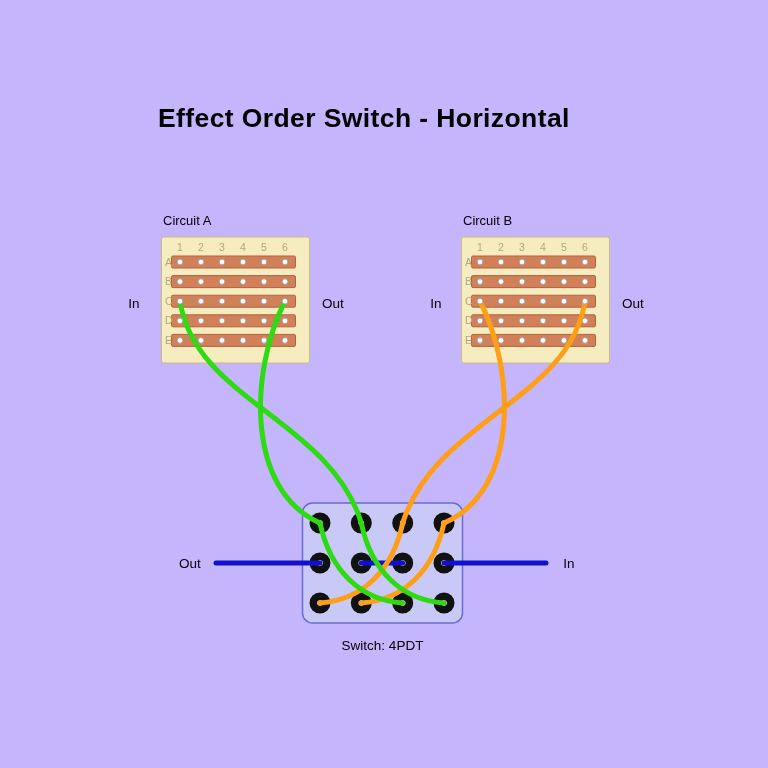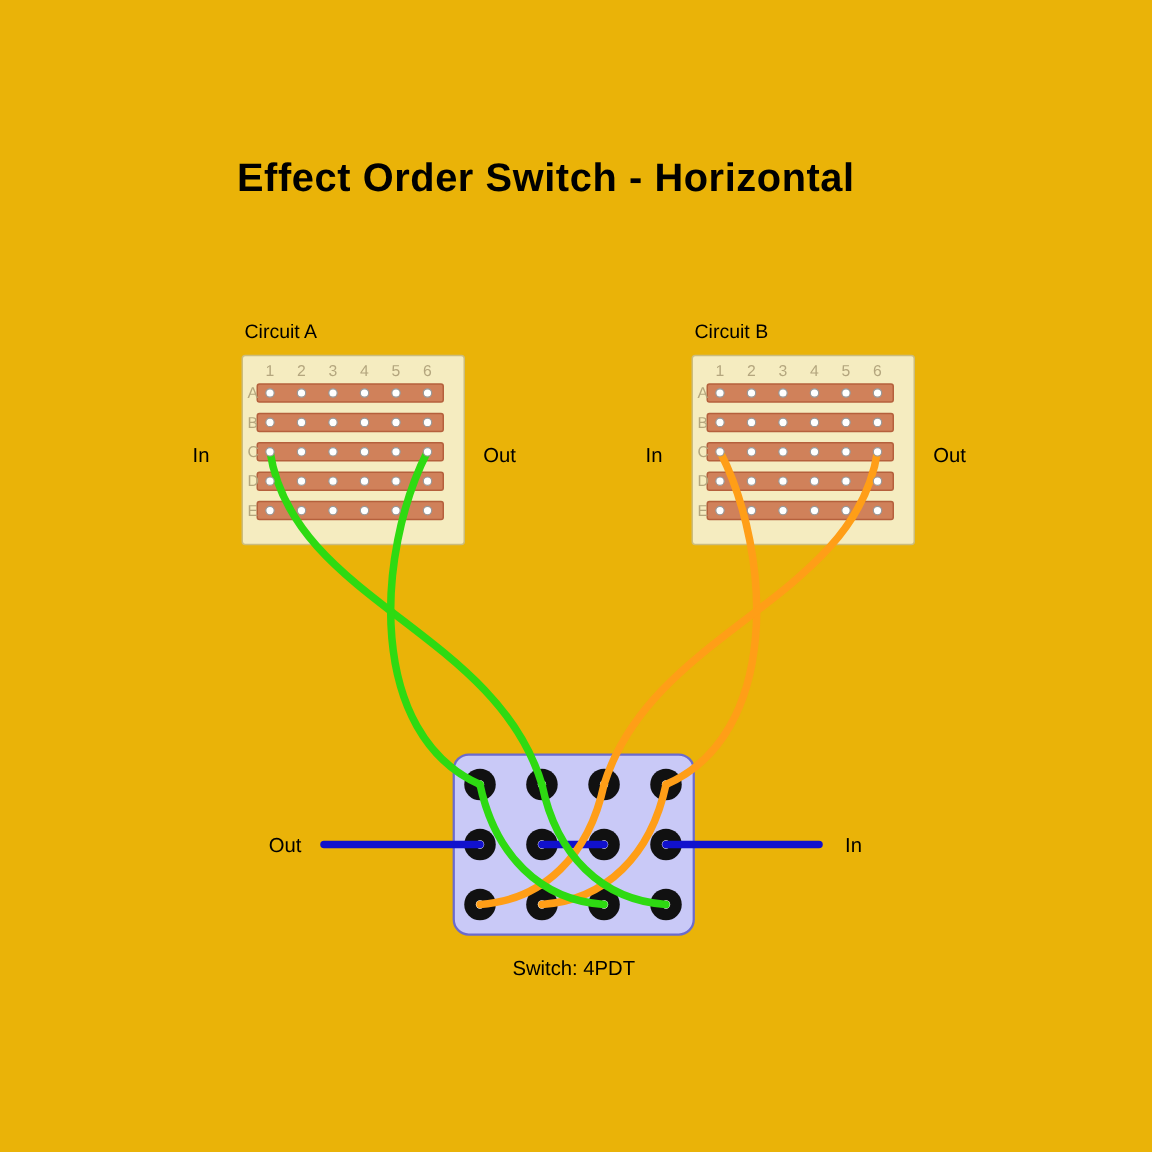--- a/index.html
+++ b/index.html
@@ -1,16 +1,16 @@
 <!DOCTYPE html>
 <html><head>
 <meta charset="utf-8">
 <style>
   html, body { margin: 0; padding: 0; background: #ffffff; }
-  #canvas { position: relative; width: 768px; height: 768px; background: #eab308; overflow: hidden; }
+  #canvas { position: relative; width: 768px; height: 768px; background: #c4b5fd; overflow: hidden; }
   text { font-family: "Liberation Sans", sans-serif; }
   .title-text { font-size: 26.5px; font-weight: bold; letter-spacing: 0.4px; }
   .circuit-label { font-size: 13px; }
   .io-label { font-size: 13.5px; }
   .caption-label { font-size: 13.5px; }
   .grid-label { font-size: 10.5px; }
   .wire { fill: none; stroke-width: 5; stroke-linecap: round; }
   .strip { stroke-width: 1; }
   .hole { stroke-width: 0.8; }
   .lug-dot { stroke: none; }

